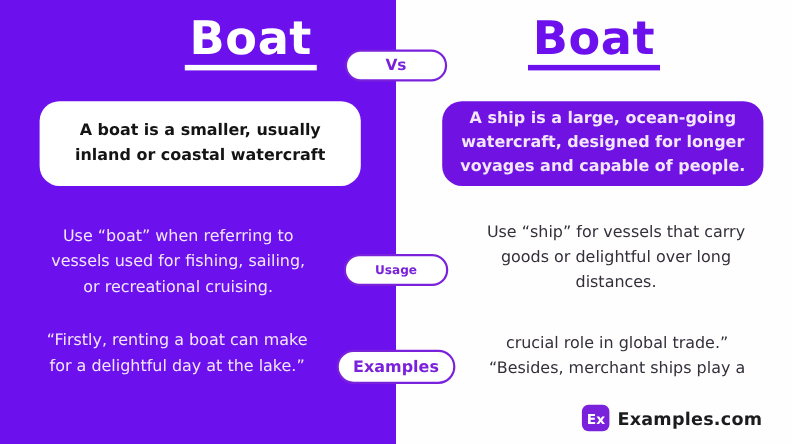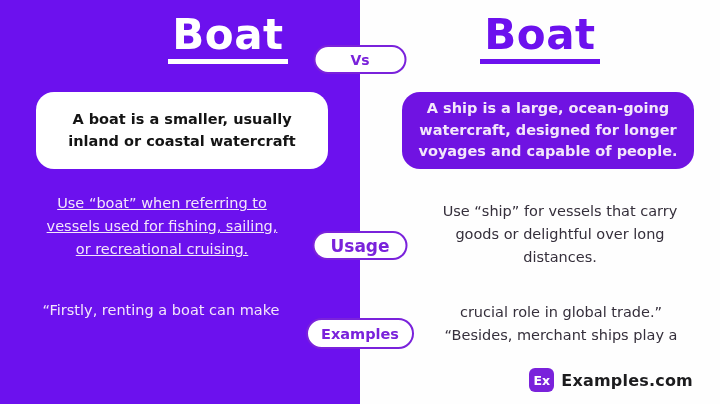--- a/index.html
+++ b/index.html
@@ -23,31 +23,31 @@
   .title-wrap.right{left:360px;}
   .title{display:inline-block;font-size:42px;font-weight:800;letter-spacing:.5px;line-height:1.08;
     padding:0 4px 2px;}
   .title.boat{color:#fff;border-bottom:5px solid #fff;}
   .title.ship{color:var(--accent-purple);border-bottom:5px solid var(--accent-purple);}
 
   .pill{position:absolute;left:50%;transform:translateX(-50%);background:#fff;
     border:2px solid var(--pill-purple);color:var(--pill-purple);font-weight:bold;
     display:flex;align-items:center;justify-content:center;z-index:3;margin-top:12px;}
   .pill.vs{top:33px;width:93px;height:29px;border-radius:15px;font-size:14px;}
-  .pill.usage{top:219px;width:95px;height:29px;border-radius:15px;font-size:17px;}
+  .pill.usage{top:219px;width:95px;height:29px;border-radius:15px;font-size:11px;}
   .pill.examples{top:306px;width:108px;height:31px;border-radius:16px;font-size:14.5px;}
 
   .def-card{position:absolute;top:92px;width:292px;height:77px;border-radius:18px;
     display:flex;flex-direction:column;align-items:center;justify-content:center;
     text-align:center;font-weight:bold;font-size:14.5px;line-height:1.5;z-index:2;}
   .def-card.left{left:36px;background:#fff;color:var(--near-black);}
   .def-card.right{left:402px;background:var(--box-purple);color:var(--light-text);}
 
   .body-text{position:absolute;text-align:center;font-size:14.5px;line-height:1.58;z-index:2;}
-  .usage-text.left{left:12px;top:192px;width:300px;color:var(--light-text);text-decoration:underline;}
+  .usage-text.left{left:12px;top:204px;width:300px;color:var(--light-text);}
   .usage-text.right{left:412px;top:200px;width:296px;color:var(--dark-text);}
   .example-text.left{left:8px;top:299px;width:306px;color:var(--light-text);}
   .example-text.right{left:414px;top:301px;width:294px;color:var(--dark-text);}
 
   .footer-logo{position:absolute;right:27px;bottom:12px;display:flex;align-items:center;gap:7px;z-index:2;padding-left:36px;}
   .brand-badge{width:25px;height:24px;border-radius:6px;background:var(--pill-purple);color:#fff;
     font-weight:bold;font-size:12.5px;display:flex;align-items:center;justify-content:center;}
   .brand-name{font-size:16px;font-weight:bold;color:var(--brand-text);letter-spacing:.2px;}
 </style>
 </head>
@@ -87,20 +87,21 @@
     <span>Usage</span>
   </div>
   <div class="body-text usage-text right">
     <div>Use “ship” for vessels that carry</div>
     <div>goods or delightful over long</div>
     <div>distances.</div>
   </div>
 
   <div class="body-text example-text left">
     <div>“Firstly, renting a boat can make</div>
+    <div>for a delightful day at the lake.”</div>
   </div>
   <div class="pill examples">
     <span>Examples</span>
   </div>
   <div class="body-text example-text right">
     <div>crucial role in global trade.”</div>
     <div>“Besides, merchant ships play a</div>
   </div>
 
   <div class="footer-logo">

